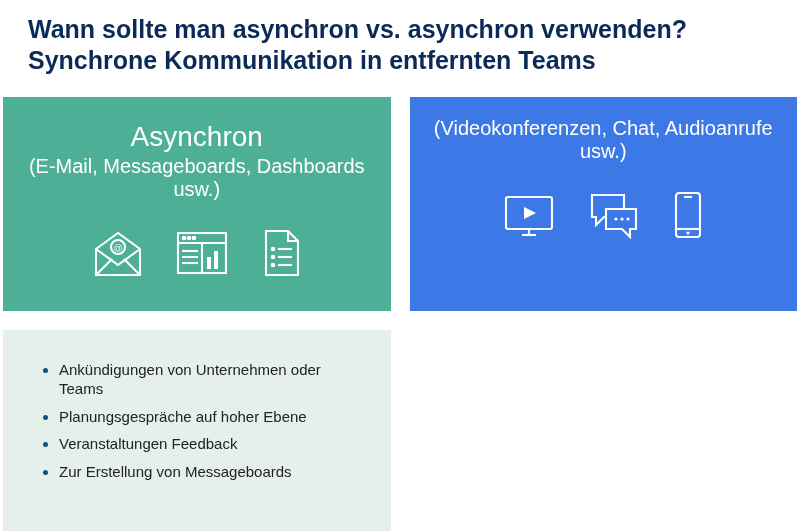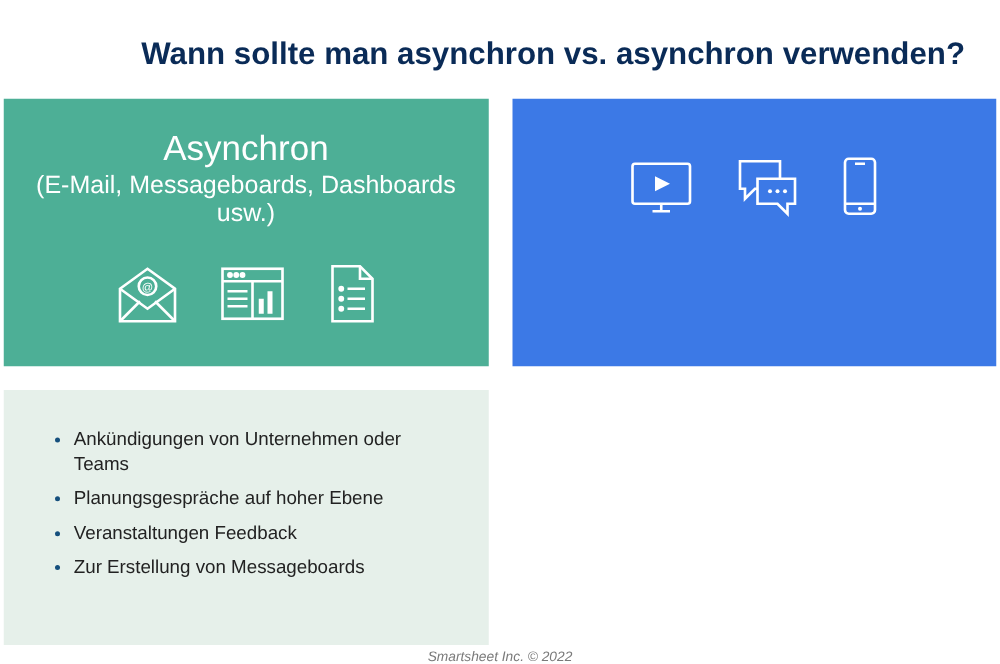--- a/index.html
+++ b/index.html
@@ -4,26 +4,26 @@
 <style>
   * { box-sizing: border-box; margin: 0; padding: 0; }
   body {
     width: 800px;
     height: 531px;
     font-family: Arial, Helvetica, sans-serif;
     background: #fff;
     overflow: hidden;
   }
   .title {
-    text-align: right;
+    text-align: left;
     color: #0a2b57;
     font-weight: 800;
     font-size: 25px;
     line-height: 1.25;
-    padding: 28px 28px 20px;
+    padding: 14px 28px 20px;
   }
   .grid {
     display: grid;
     grid-template-columns: 1fr 1fr;
     grid-template-rows: auto auto;
     gap: 19px;
     padding: 0 3px;
   }
   .card-head {
     display: flex;
@@ -78,20 +78,21 @@
     font-style: italic;
     color: #7a7a7a;
     padding-top: 4px;
   }
 </style>
 </head>
 <body>
 
 <div class="title">
   <span>Wann sollte man asynchron vs. asynchron verwenden?</span><br>
+  <span>Synchrone Kommunikation in entfernten Teams</span>
 </div>
 
 <div class="grid">
 
   <div class="card-head green">
     <div class="card-title">Asynchron</div>
     <div class="card-sub">(E-Mail, Messageboards, Dashboards usw.)</div>
     <div class="icon-row">
       <span>
         <svg width="56" height="52" viewBox="0 0 56 52" fill="none" stroke="#fff" stroke-width="2.1">
@@ -126,20 +127,21 @@
           <circle cx="15" cy="30" r="1.3" fill="#fff"></circle>
           <line x1="20" y1="30" x2="34" y2="30"></line>
           <circle cx="15" cy="38" r="1.3" fill="#fff"></circle>
           <line x1="20" y1="38" x2="34" y2="38"></line>
         </svg>
       </span>
     </div>
   </div>
 
   <div class="card-head blue">
+    <div class="card-sub">(Videokonferenzen, Chat, Audioanrufe usw.)</div>
     <div class="icon-row">
       <span>
         <svg width="58" height="52" viewBox="0 0 58 52" fill="none" stroke="#fff" stroke-width="2.1">
           <rect x="6" y="8" width="46" height="32" rx="2"></rect>
           <line x1="22" y1="46" x2="36" y2="46"></line>
           <line x1="29" y1="40" x2="29" y2="46"></line>
           <path d="M24 18 L36 24 L24 30 Z" fill="#fff" stroke="none"></path>
         </svg>
       </span>
       <span>

